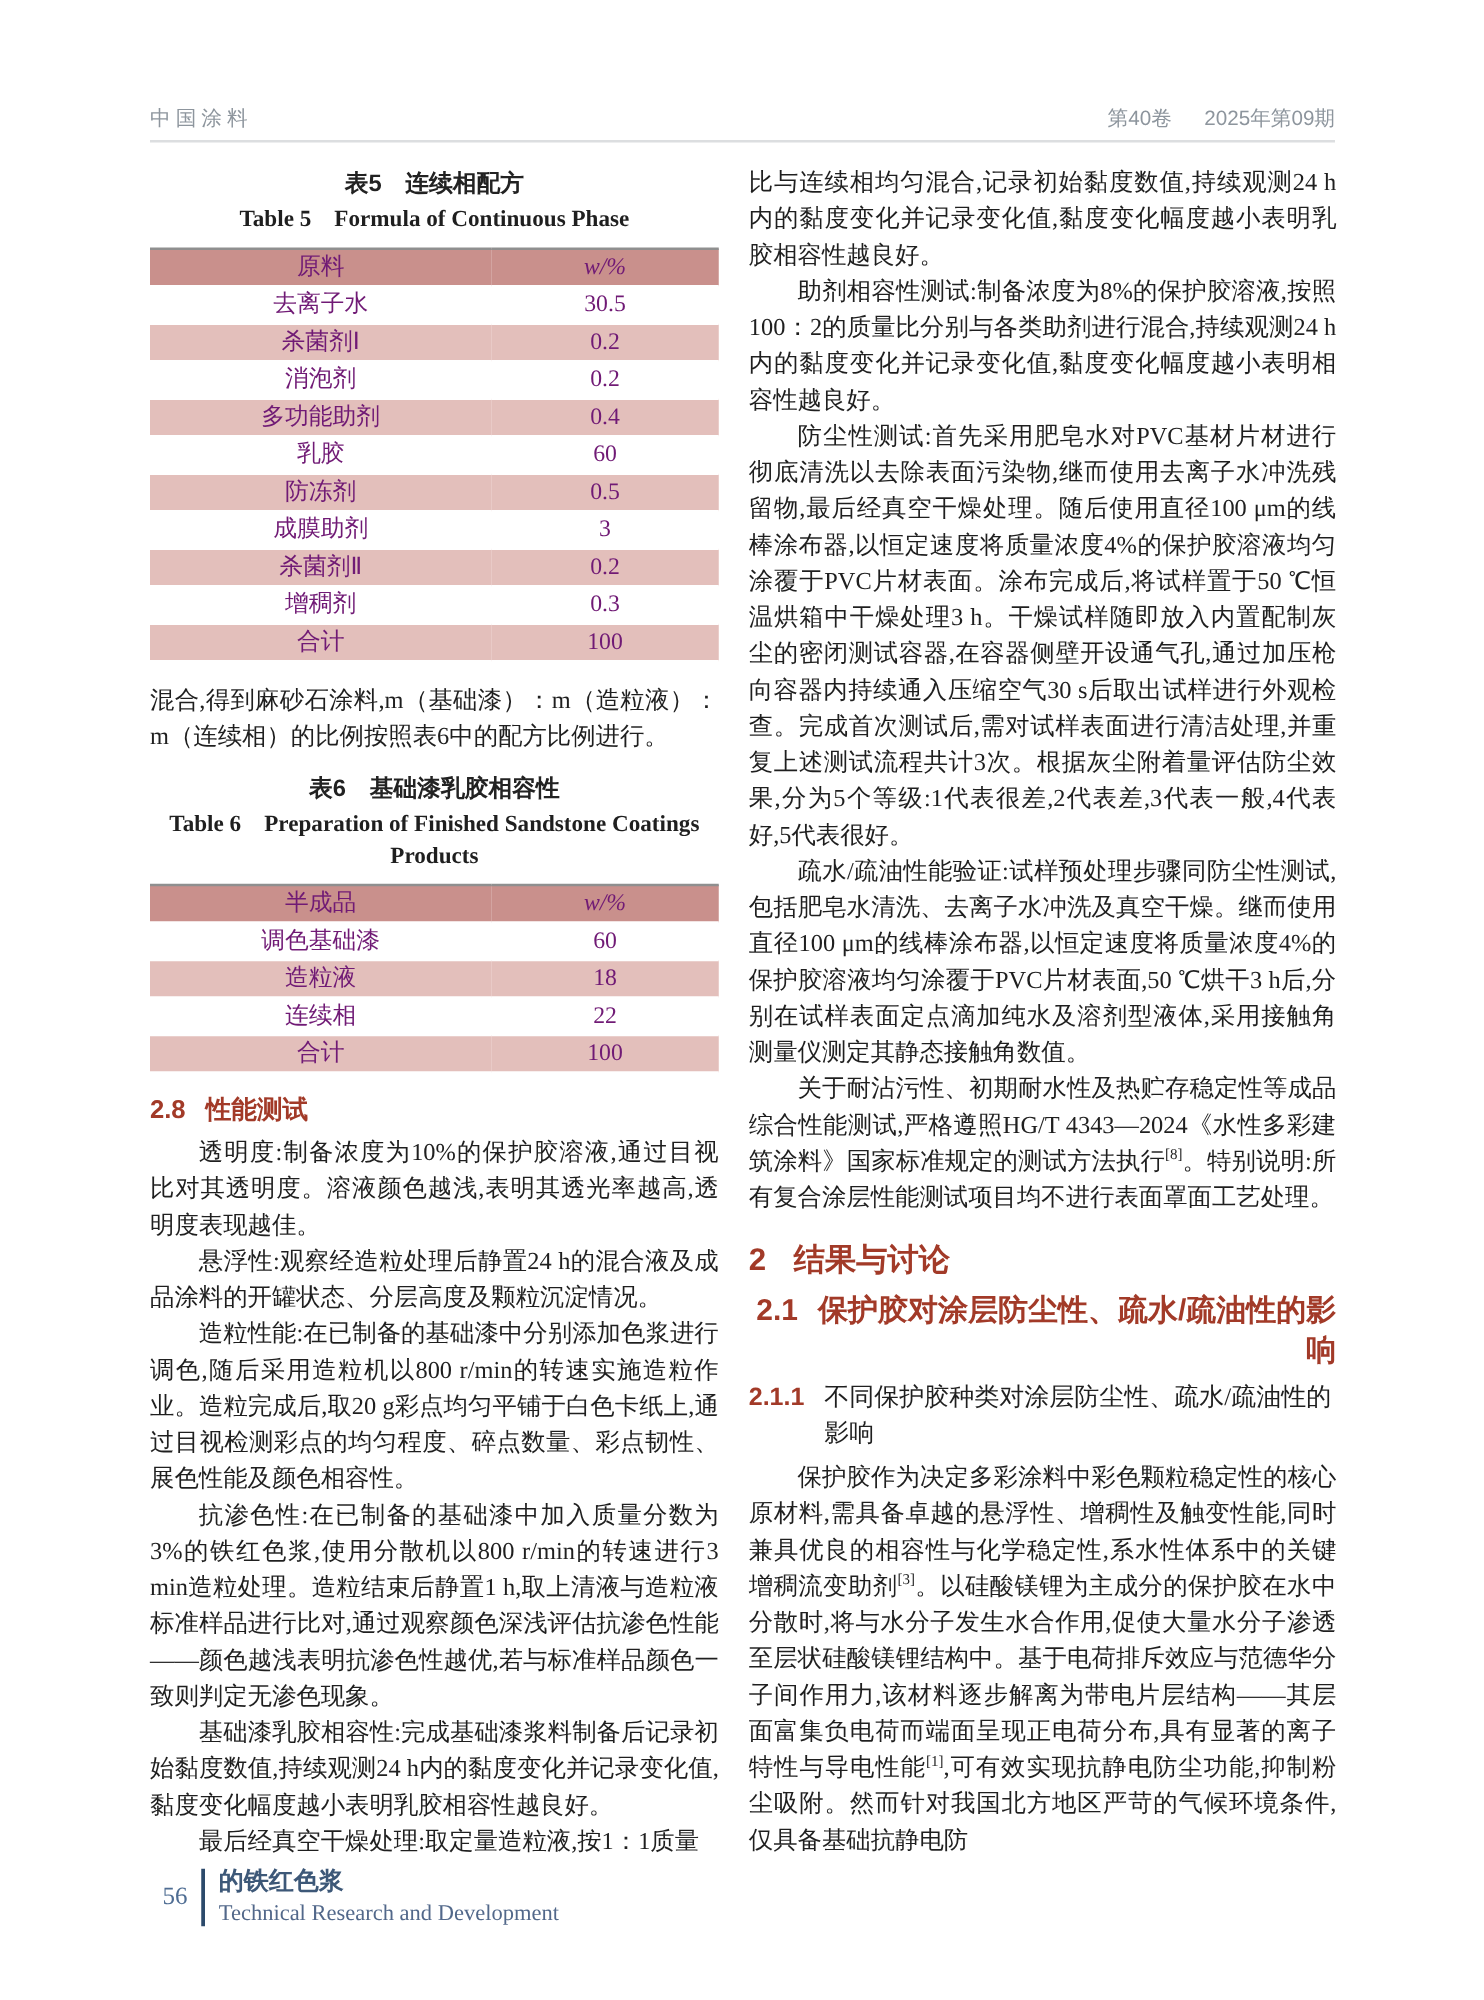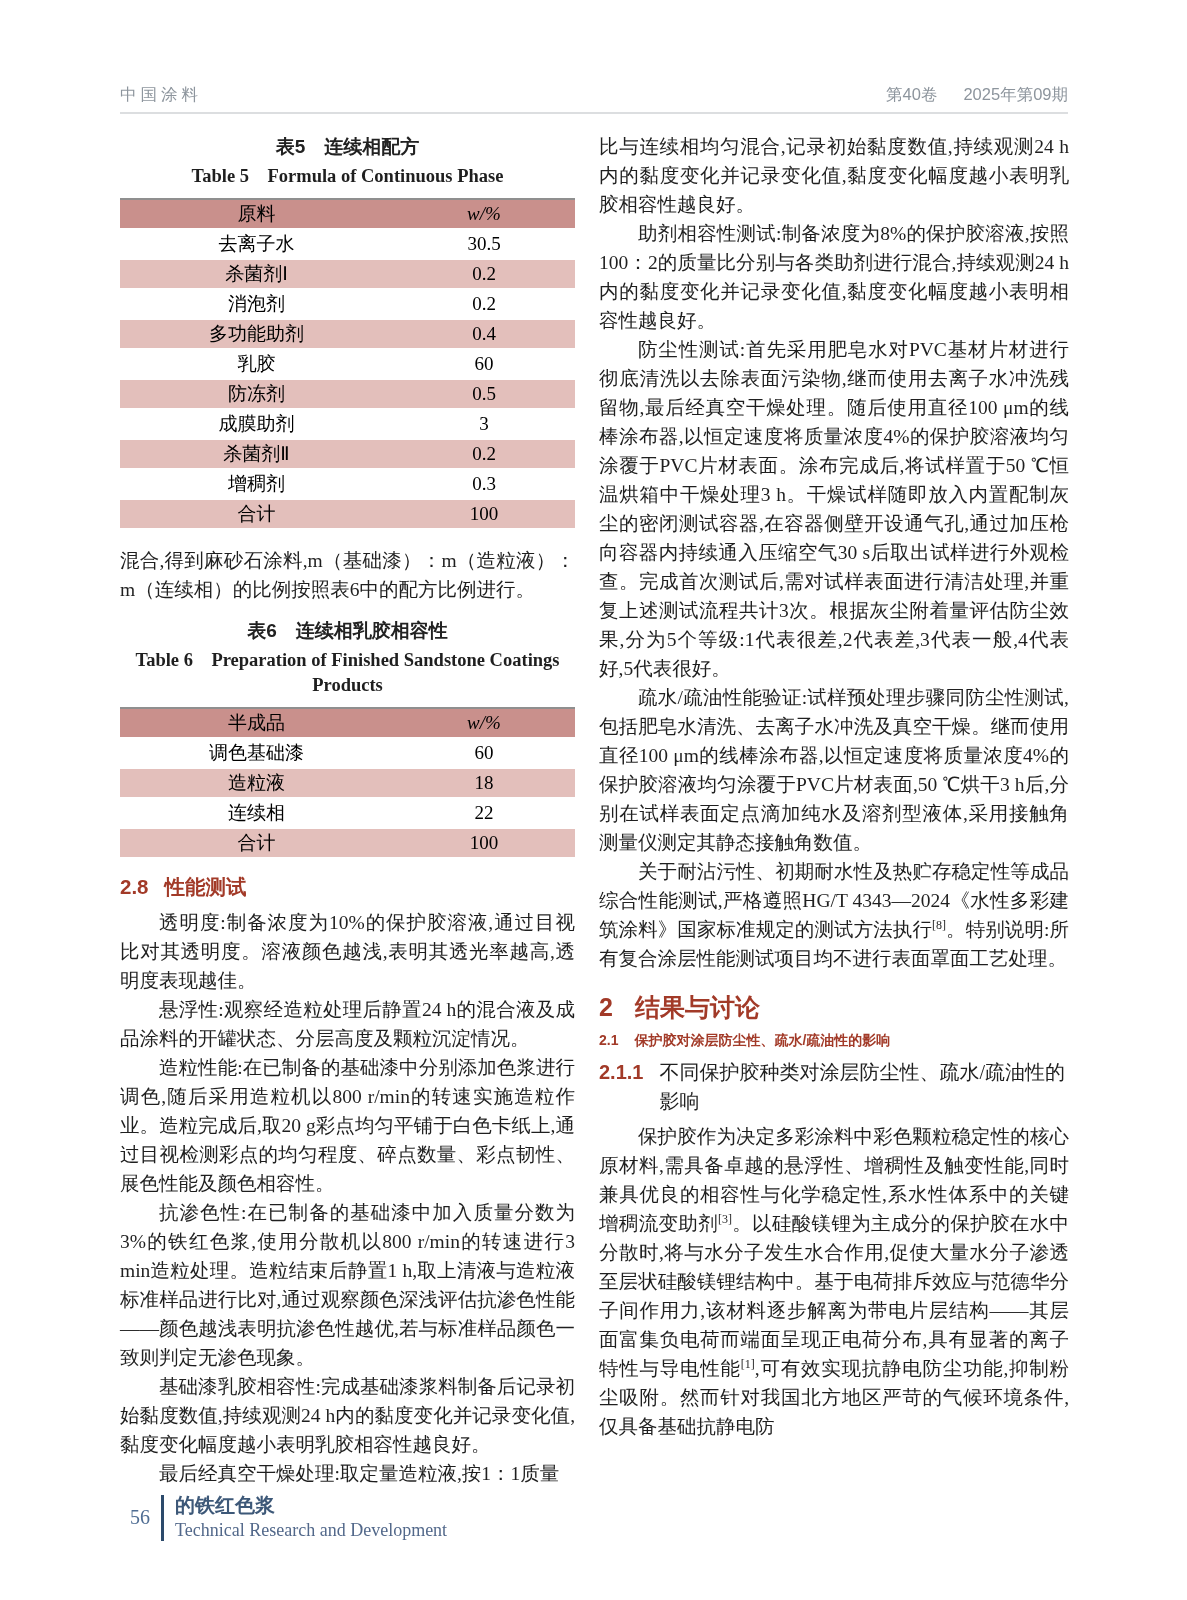--- a/index.html
+++ b/index.html
@@ -23,40 +23,40 @@
   .cap-zh{text-align:center;font-family:"Liberation Sans",sans-serif;font-weight:bold;
           font-size:19px;color:#222;margin:2px 0 4px;}
   .cap-en{text-align:center;font-weight:bold;font-size:18.5px;line-height:25px;margin:0 0 9px;}
 
   
   table.ftable{width:100%;border-collapse:collapse;table-layout:fixed;
                border-top:2px solid #8f8f8f;border-bottom:2px solid #8f8f8f;
                font-size:19px;margin-bottom:4px;}
   table.ftable col.c1{width:60%;} table.ftable col.c2{width:40%;}
   table.ftable td{height:28px;line-height:28px;text-align:center;padding:0;
-                  border-bottom:2px solid #ffffff;color:#000000;}
+                  border-bottom:2px solid #ffffff;color:#701a75;}
   tr.hdr td{background:#c9908c;}
   tr.alt td{background:#e3bfbb;}
   td.wcell{font-style:italic;}
 
   
   .para{font-size:19.5px;line-height:29px;text-align:justify;text-indent:2em;margin:0;}
   .para.cont{text-indent:0;}
   .between{margin:16px 0 14px;}
   sup{font-size:12px;line-height:0;}
 
   
   .h15{font-family:"Liberation Sans",sans-serif;font-weight:bold;color:#a23a28;
        font-size:20.5px;margin:14px 0 7px;}
   .h15 .num{margin-right:16px;}
   .h2{font-family:"Liberation Sans",sans-serif;font-weight:bold;color:#a23a28;
       font-size:25px;margin:18px 0 8px;}
   .h2 .num{margin-right:22px;}
   .h21{font-family:"Liberation Sans",sans-serif;font-weight:bold;color:#a23a28;
-       font-size:14px;margin:4px 0 8px;}
+       font-size:24px;margin:4px 0 8px;text-align:right;}
   .h21 .num{margin-right:16px;}
   .h211{display:flex;font-size:20px;line-height:29px;margin:2px 0 6px;justify-content:flex-end;}
   .h211 .num{color:#a23a28;font-family:"Liberation Sans",sans-serif;font-weight:bold;
              margin-right:16px;white-space:nowrap;}
   .h211 .ttl{color:#1f1f1f;}
 
   
   .pfoot{position:absolute;left:130px;top:1494px;display:flex;align-items:center;}
   .pfoot .pnum{font-size:20px;color:#4f6d93;margin-right:11px;}
   .pfoot .fbar{width:3px;height:46px;background:#2c4a6b;margin-right:11px;}
@@ -132,21 +132,21 @@
           </tr>
           <tr class="alt">
             <td>合计</td>
             <td>100</td>
           </tr>
         </tbody>
       </table>
 
       <p class="para cont between">混合,得到麻砂石涂料,m（基础漆）：m（造粒液）：m（连续相）的比例按照表6中的配方比例进行。</p>
 
-      <div class="cap-zh">表6　连续相乳胶相容性</div>
+      <div class="cap-zh">表6　基础漆乳胶相容性</div>
       <div class="cap-en">Table 6　Preparation of Finished Sandstone Coatings Products</div>
 
       <table class="ftable">
         <colgroup>
             <col class="c1">
             <col class="c2">
           </colgroup>
         <tbody>
           <tr class="hdr">
             <td>半成品</td>

